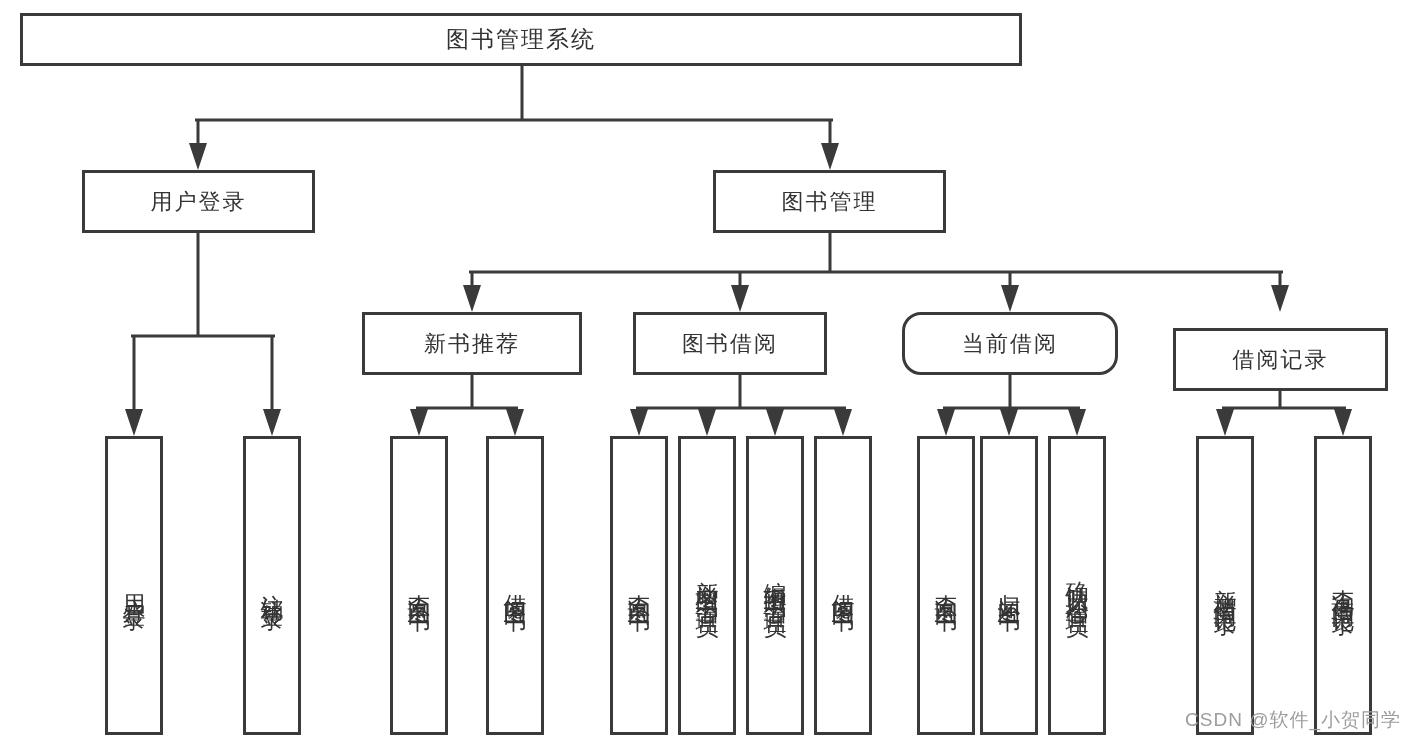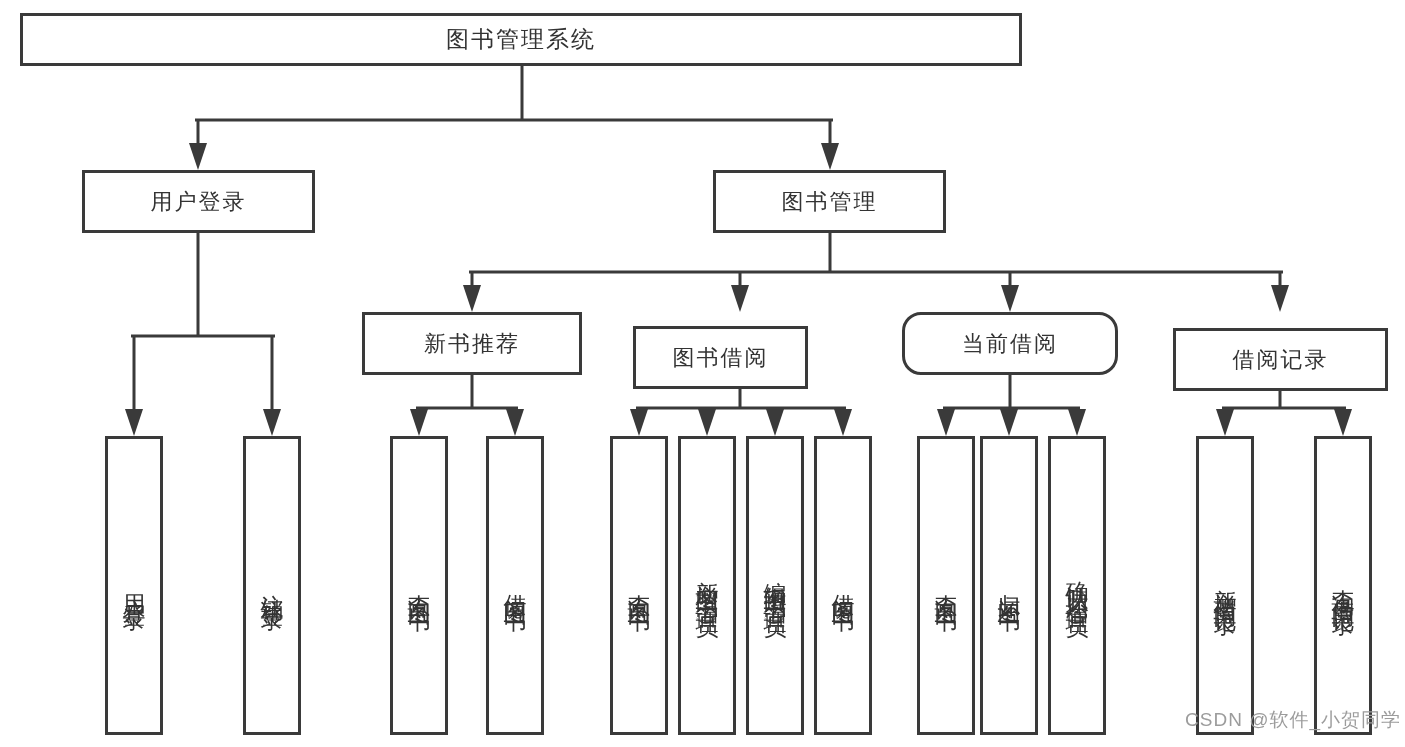--- a/index.html
+++ b/index.html
@@ -133,21 +133,21 @@
       <polygon points="1334,409 1352,409 1343,436"></polygon>
     </g>
   </svg>
 
   <div class="node root" style="left:20px; top:13px; width:1002px; height:53px;">图书管理系统</div>
 
   <div class="node" style="left:82px; top:170px; width:233px; height:63px;">用户登录</div>
   <div class="node" style="left:362px; top:312px; width:220px; height:63px;">新书推荐</div>
 
   <div class="node" style="left:713px; top:170px; width:233px; height:63px;">图书管理</div>
-  <div class="node" style="left:633px; top:312px; width:175px; height:63px;margin-top:14px;">图书借阅</div>
+  <div class="node" style="left:633px; top:312px; width:194px; height:63px;">图书借阅</div>
   <div class="node" style="left:902px; top:312px; width:216px; height:63px;border-radius:19px;">当前借阅</div>
   <div class="node" style="left:1173px; top:328px; width:215px; height:63px;">借阅记录</div>
 
   <div class="leaf" style="left:105px;">
     <span class="vtext">用户登录</span>
   </div>
   <div class="leaf" style="left:243px;">
     <span class="vtext">注销登录</span>
   </div>
   <div class="leaf" style="left:390px;">

